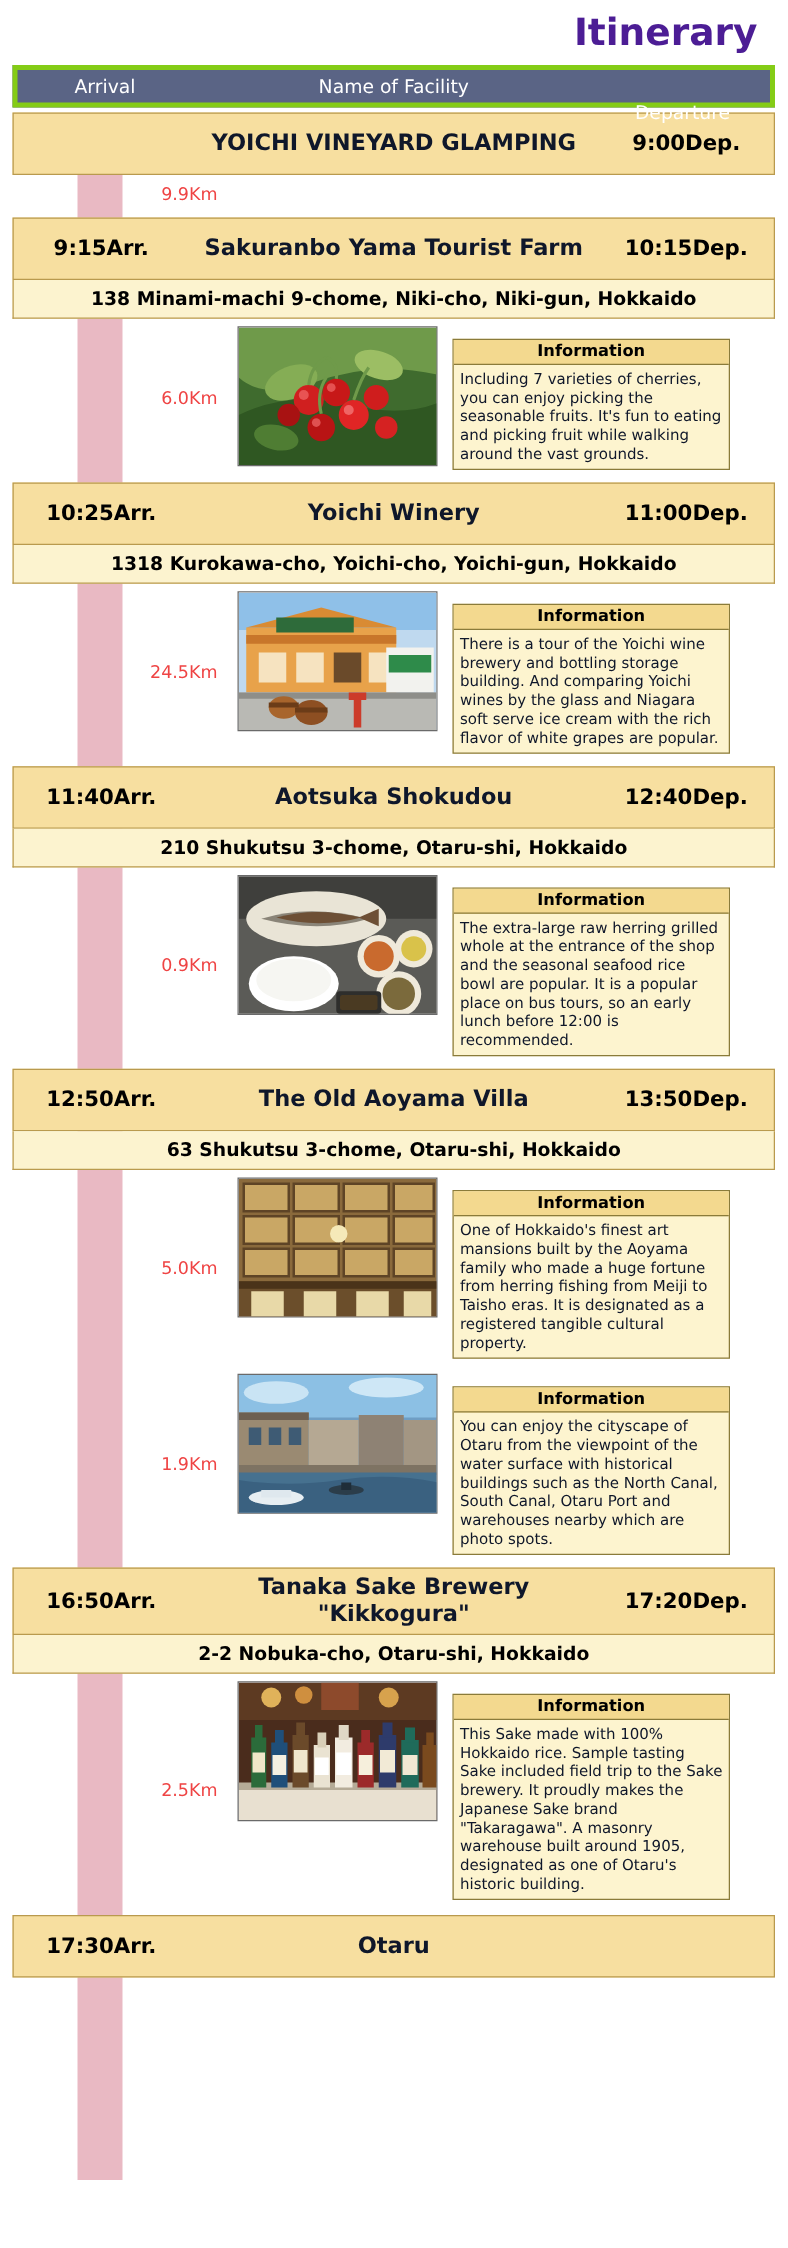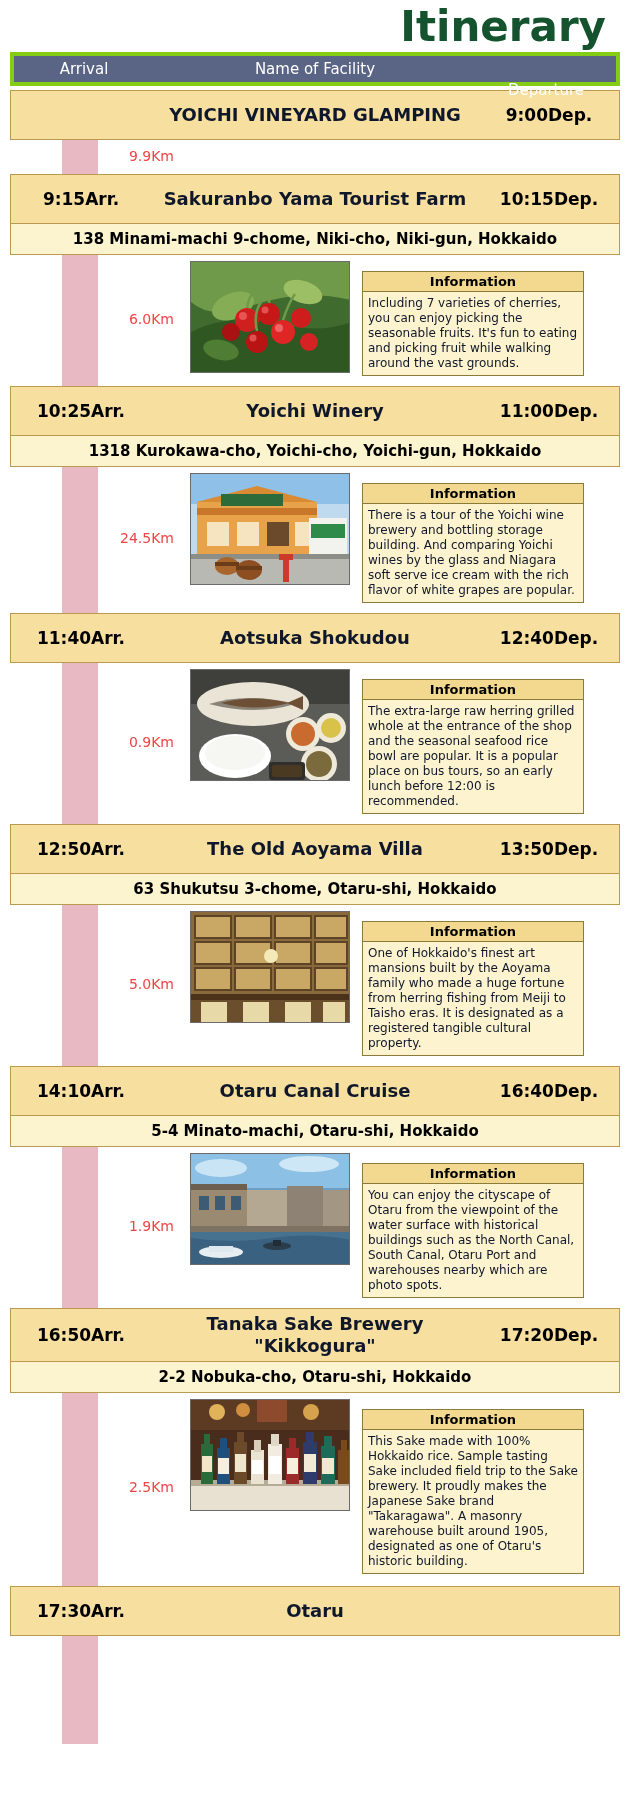--- a/index.html
+++ b/index.html
@@ -32,24 +32,24 @@
   }
   
   .title-row {
     display: flex;
     justify-content: flex-end;
     align-items: flex-end;
     padding: 0px 14px 2px 0;
     height: 52px;
   }
   .title {
-    font-size: 42px;
+    font-size: 30px;
     font-weight: bold;
     letter-spacing: 0px;
-    color: #14532d;
+    color: #4c1d95;
     line-height: 46px;
     font-family: "DejaVu Sans", "Liberation Sans", sans-serif;
   }
   
   .header-band {
     display: flex;
     background: #5a6485;
     color: #ffffff;
     height: 34px;
     align-items: center;
@@ -272,20 +272,21 @@
         <div class="info-body">There is a tour of the Yoichi wine brewery and bottling storage building. And comparing Yoichi wines by the glass and Niagara soft serve ice cream with the rich flavor of white grapes are popular.</div>
       </div>
     </div>
 
     <div class="stop">
       <div class="stop-main">
         <div class="cell-time">11:40Arr.</div>
         <div class="cell-name">Aotsuka Shokudou</div>
         <div class="cell-time">12:40Dep.</div>
       </div>
+      <div class="address-row">210 Shukutsu 3-chome, Otaru-shi, Hokkaido</div>
     </div>
     <div class="leg">
       <div class="leg-dist">0.9Km</div>
       <div class="photo">
         <svg width="160" height="112" viewBox="0 0 160 112">
           <rect width="160" height="112" fill="#5b5b57"></rect>
           <rect y="0" width="160" height="34" fill="#3f3f3c"></rect>
           <ellipse cx="62" cy="34" rx="56" ry="22" fill="#e9e4d6"></ellipse>
           <path d="M18 34 Q56 22 104 34 Q64 46 18 34 Z" fill="#8a8478"></path>
           <path d="M30 33 Q62 24 98 33 Q64 42 30 33 Z" fill="#6d4f35"></path>
@@ -343,28 +344,20 @@
           <rect x="132" y="90" width="22" height="22" fill="#e8d9a8"></rect>
           <circle cx="80" cy="44" r="7" fill="#f5e9b8"></circle>
         </svg>
       </div>
       <div class="info">
         <div class="info-title">Information</div>
         <div class="info-body">One of Hokkaido's finest art mansions built by the Aoyama family who made a huge fortune from herring fishing from Meiji to Taisho eras. It is designated as a registered tangible cultural property.</div>
       </div>
     </div>
 
-    <div class="stop">
-      <div class="stop-main">
-        <div class="cell-time">14:10Arr.</div>
-        <div class="cell-name">Otaru Canal Cruise</div>
-        <div class="cell-time">16:40Dep.</div>
-      </div>
-      <div class="address-row">5-4 Minato-machi, Otaru-shi, Hokkaido</div>
-    </div>
     <div class="leg">
       <div class="leg-dist">1.9Km</div>
       <div class="photo">
         <svg width="160" height="112" viewBox="0 0 160 112">
           <rect width="160" height="112" fill="#6f9ec4"></rect>
           <rect y="0" width="160" height="34" fill="#8cc0e4"></rect>
           <ellipse cx="30" cy="14" rx="26" ry="9" fill="#d8ecf8" opacity="0.8"></ellipse>
           <ellipse cx="118" cy="10" rx="30" ry="8" fill="#dff0fa" opacity="0.8"></ellipse>
           <rect x="0" y="30" width="56" height="44" fill="#9a8a72"></rect>
           <rect x="0" y="30" width="56" height="6" fill="#6d6051"></rect>

